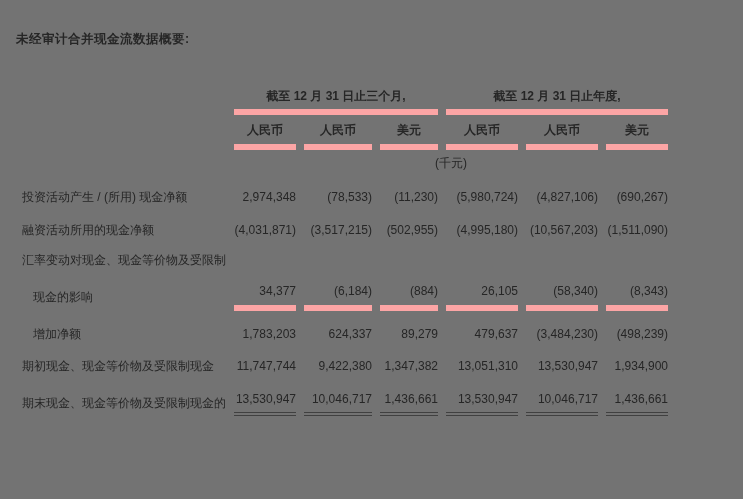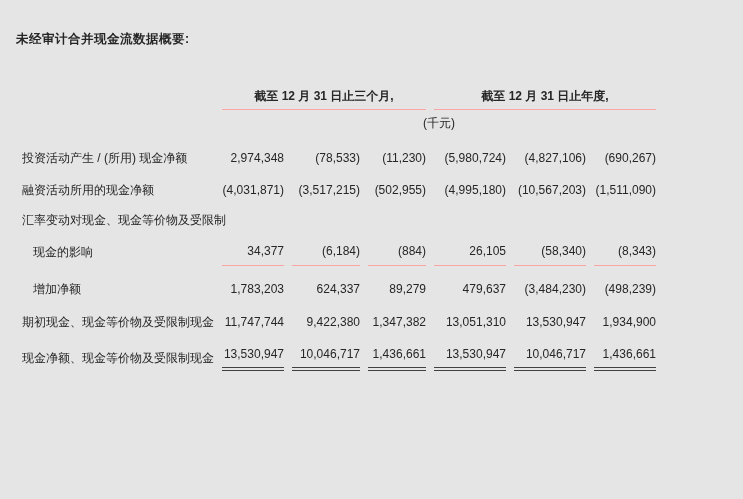--- a/index.html
+++ b/index.html
@@ -1,20 +1,20 @@
 <!DOCTYPE html>
 <html><head>
 <meta charset="utf-8">
 <style>
   html, body { margin: 0; padding: 0; background: #ffffff; }
   .page {
     position: relative;
     width: 743px;
     height: 499px;
-    background: #e5e5e5;
+    background: #737373;
     font-family: "Liberation Sans", "DejaVu Sans", sans-serif;
     color: #262626;
     overflow: hidden;
   }
   .doc-title {
     position: absolute;
     top: 31px;
     left: 16px;
     font-size: 12.5px;
     font-weight: bold;
@@ -36,21 +36,21 @@
     padding: 0;
     vertical-align: bottom;
     white-space: nowrap;
     overflow: visible;
   }
   .b   { font-weight: bold; }
   .ctr { text-align: center; }
   .num { text-align: right; }
   .lbl { text-align: left; }
   .indent { padding-left: 11px !important; }
-  .ul  { border-bottom: 1px solid #fca5a5; }
+  .ul  { border-bottom: 6px solid #fca5a5; }
   .dul { border-bottom: 4px double #404040; }
 
   tr.r-group td { padding-top: 10px; padding-bottom: 5px; }
   tr.r-year  td { padding-top: 9px;  padding-bottom: 6px; }
   tr.r-cur   td { padding-top: 9px;  padding-bottom: 6px; }
   tr.r-unit  td { padding-top: 7px;  padding-bottom: 4px; margin-top: 12px; }
   tr.r-data  td { padding-top: 17px; padding-bottom: 2px; }
   tr.r-data-ul td { padding-top: 17px; padding-bottom: 6px; }
   tr.r-cont  td { padding-top: 14px; padding-bottom: 0; }
   tr.r-last  td { padding-top: 17px; padding-bottom: 5px; }
@@ -74,20 +74,29 @@
     </colgroup>
 
     <tbody>
         <tr class="r-group">
       <td></td>
       <td colspan="3" class="b ctr ul">截至 12 月 31 日止三个月,</td>
       <td colspan="3" class="b ctr ul">截至 12 月 31 日止年度,</td>
     </tr>
 
 
+    <tr class="r-cur">
+      <td></td>
+      <td class="b ctr ul">人民币</td>
+      <td class="b ctr ul">人民币</td>
+      <td class="b ctr ul">美元</td>
+      <td class="b ctr ul">人民币</td>
+      <td class="b ctr ul">人民币</td>
+      <td class="b ctr ul">美元</td>
+    </tr>
 
     <tr class="r-unit">
       <td></td>
       <td colspan="6" class="ctr">(千元)</td>
     </tr>
 
 
     <tr class="r-data">
       <td class="lbl">投资活动产生 / (所用) 现金净额</td>
       <td class="num">2,974,348</td>
@@ -137,21 +146,21 @@
       <td class="lbl">期初现金、现金等价物及受限制现金</td>
       <td class="num">11,747,744</td>
       <td class="num">9,422,380</td>
       <td class="num">1,347,382</td>
       <td class="num">13,051,310</td>
       <td class="num">13,530,947</td>
       <td class="num">1,934,900</td>
     </tr>
 
     <tr class="r-last">
-      <td class="lbl">现金净额、现金等价物及受限制现金</td>
+      <td class="lbl">期末现金、现金等价物及受限制现金的</td>
       <td class="num dul">13,530,947</td>
       <td class="num dul">10,046,717</td>
       <td class="num dul">1,436,661</td>
       <td class="num dul">13,530,947</td>
       <td class="num dul">10,046,717</td>
       <td class="num dul">1,436,661</td>
     </tr>
   </tbody>
     </table>
 

